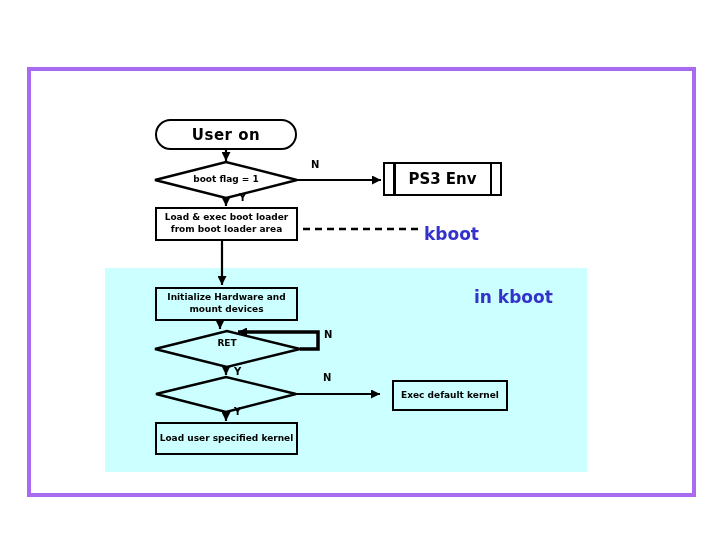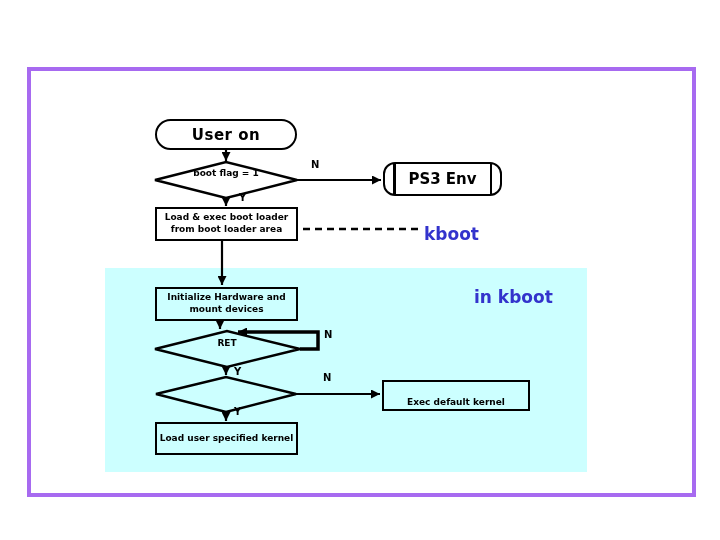--- a/index.html
+++ b/index.html
@@ -44,32 +44,32 @@
   }
   .box { border: 2.5px solid #000; }
   .stadium {
     left: 155px; top: 119px; width: 142px; height: 31px;
     border: 2.5px solid #000; border-radius: 17px;
     font-size: 15px; letter-spacing: 0.5px;
     background: #fff;
   }
   .ps3 {
     left: 383px; top: 162px; width: 119px; height: 34px;
-    font-size: 15px; background: #fff; border-radius: 12px;
+    font-size: 15px; background: #fff;
   }
   .pp-bar {
     position: absolute; top: 0; bottom: 0; width: 2.5px;
     background: #000;
   }
   .pp-bar.left  { left: 8px; }
   .pp-bar.right { right: 8px; }
   .small { font-size: 9px; line-height: 1.3; }
   .load-exec   { left: 155px; top: 207px; width: 143px; height: 34px; background:#fff; }
   .initialize  { left: 155px; top: 287px; width: 143px; height: 34px; }
-  .exec-default{ left: 382px; top: 380px; width: 148px; height: 31px; justify-content: flex-end; }
+  .exec-default{ left: 392px; top: 380px; width: 116px; height: 31px; }
   .exec-user   { left: 155px; top: 422px; width: 143px; height: 33px; }
   .diamond-label {
     position: absolute; text-align: center;
     color: #000; font-weight: bold;
     font-size: 9px; line-height: 1.25;
   }
   .branch {
     position: absolute;
     color: #000; font-weight: bold; font-size: 10px;
   }
@@ -108,21 +108,21 @@
 
     <polygon points="155,180 226,162 297,180 226,198" fill="#ffffff" stroke="#000" stroke-width="2.4"></polygon>
     <polygon points="155,349 227,331 300,349 227,367" fill="none" stroke="#000" stroke-width="2.4"></polygon>
     <polygon points="156,394 226,377 296,394 226,412" fill="none" stroke="#000" stroke-width="2.4"></polygon>
   </svg>
 
   <div class="node stadium">
     <span>User on</span>
   </div>
 
-  <div class="diamond-label" style="left:156px; top:168px; width:140px;">boot flag = 1</div>
+  <div class="diamond-label" style="left:156px; top:174px; width:140px;">boot flag = 1</div>
 
   <div class="diamond-label" style="left:157px; top:338px; width:140px;">
     <div>RET</div>
   </div>
 
 
   <div class="node box ps3">
     <span class="pp-bar left"></span>
     <span class="pp-bar right"></span>
     <span>PS3 Env</span>

